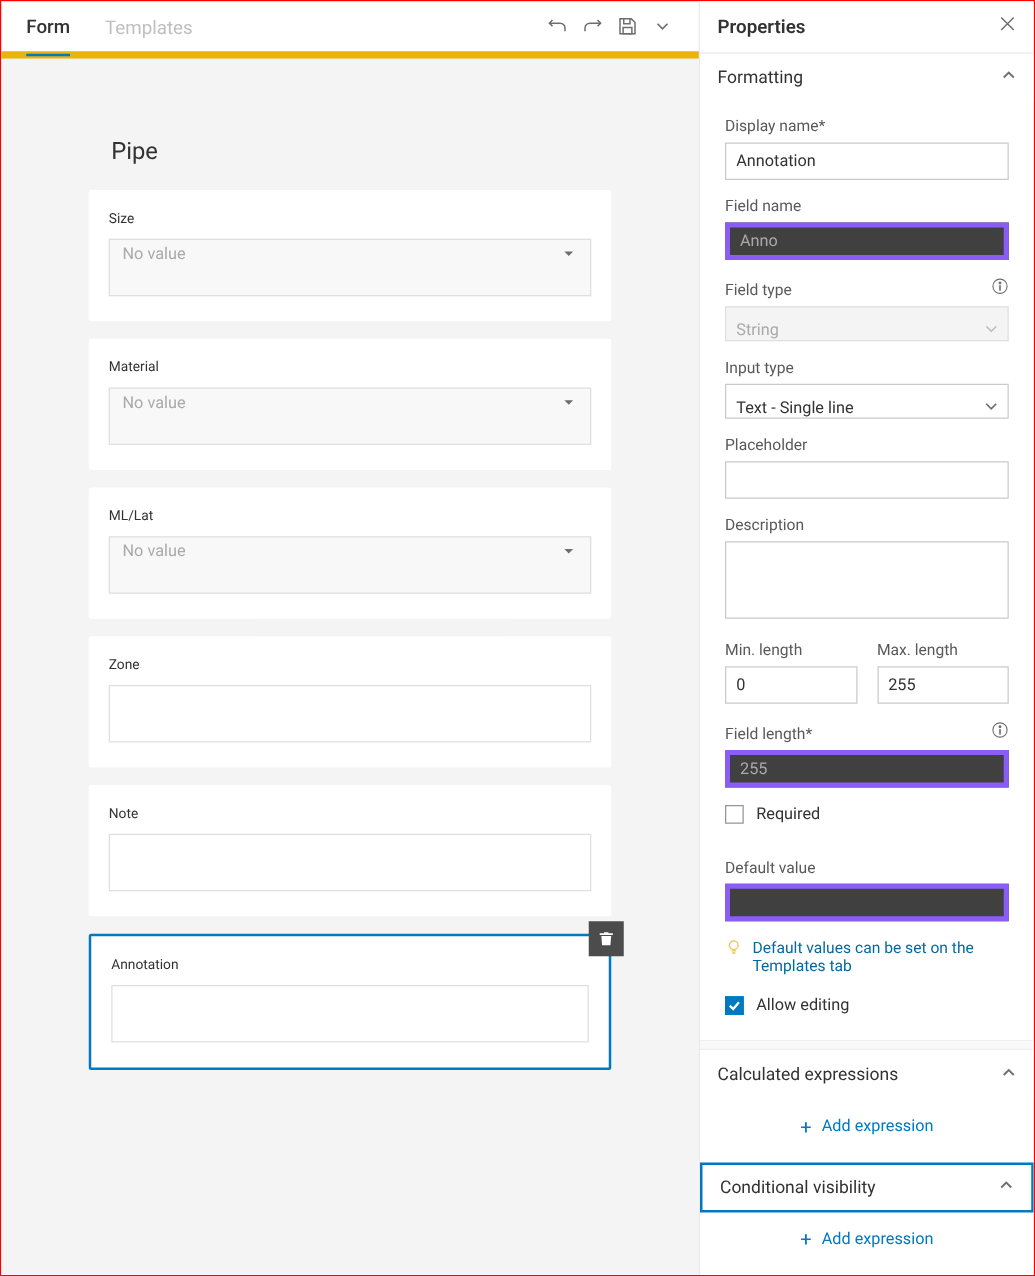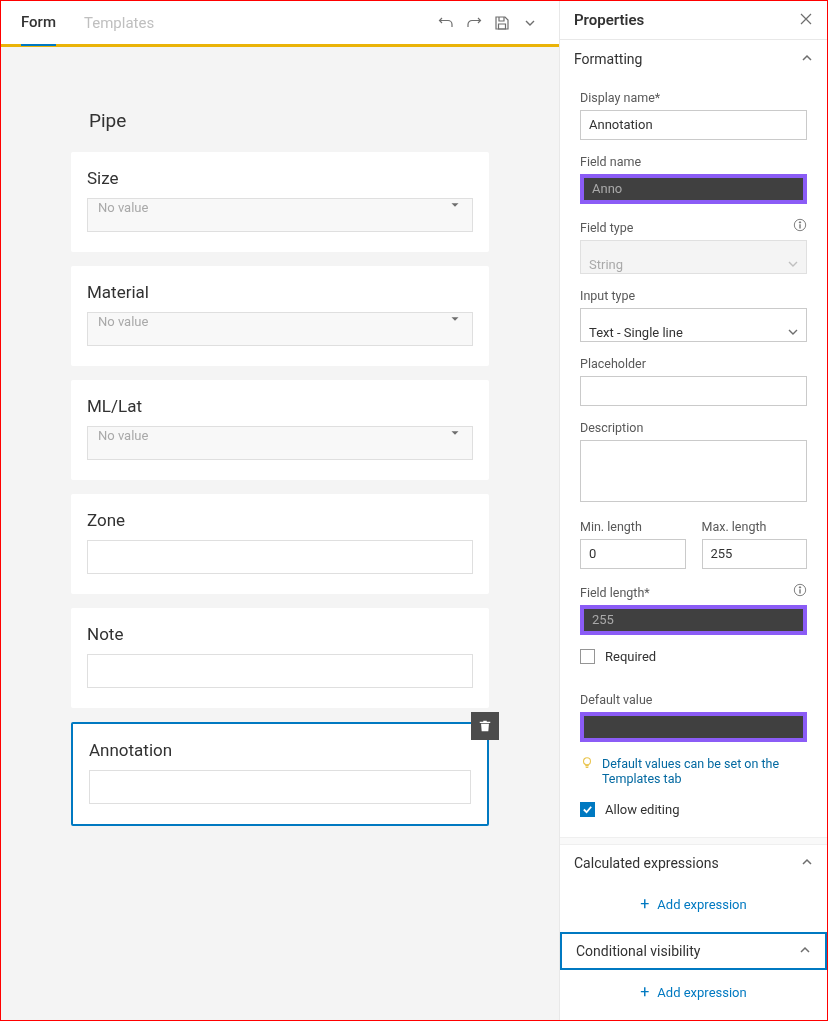--- a/index.html
+++ b/index.html
@@ -22,21 +22,21 @@
       width: 559px;
       display: flex;
       flex-direction: column;
       border-right: 1px solid #e8e8e8;
     }
     .tabbar {
       height: 46px;
       display: flex;
       align-items: center;
       padding: 0 20px;
-      border-bottom: 3px solid #eab308;
+      border-bottom: 6px solid #eab308;
       gap: 28px;
     }
     .tab {
       font-size: 15px;
       color: #bfbfbf;
       padding-bottom: 13px;
       padding-top: 14px;
       cursor: pointer;
     }
     .tab.active {
@@ -74,32 +74,32 @@
       color:#323232;
     }
     .card {
       background: #fff;
       padding: 16px 16px 20px 16px;
       margin-bottom: 14px;
       border-radius: 2px;
       position: relative;
     }
     .card-label {
-      font-size: 17px;
+      font-size: 11px;
       margin-bottom: 10px;
       color:#323232;
     }
     .card-input {
       width: 100%;
-      height: 32px;
+      height: 46px;
       border: 1px solid #dfdfdf;
       background: #f8f8f8;
-      padding: 16px 10px;
-      display: flex;
-      align-items: flex-end;
+      padding: 4px 10px;
+      display: flex;
+      align-items: flex-start;
       justify-content: space-between;
     }
     .card-input.plain {
       background: #fff;
       border: 1px solid #dfdfdf;
     }
     .card-input-placeholder {
       color: #a9a9a9;
     }
     .card.selected {
@@ -188,24 +188,24 @@
     }
     .text-input.readonly {
       background: #404040;
       color: #a9a9a9;
       border: 4px solid #8b5cf6;
     }
     .select-input {
       width: 100%;
       height: 28px;
       border: 1px solid #cacaca;
-      padding: 16px 8px;
+      padding: 0 8px;
       font-size: 13px;
       display:flex;
-      align-items:flex-start;
+      align-items:flex-end;
       justify-content:space-between;
       background:#fff;
       cursor:pointer;
     }
     .select-input.readonly {
       background: #f4f4f4;
       color: #a9a9a9;
       border: 1px solid #e0e0e0;
       cursor: default;
     }

